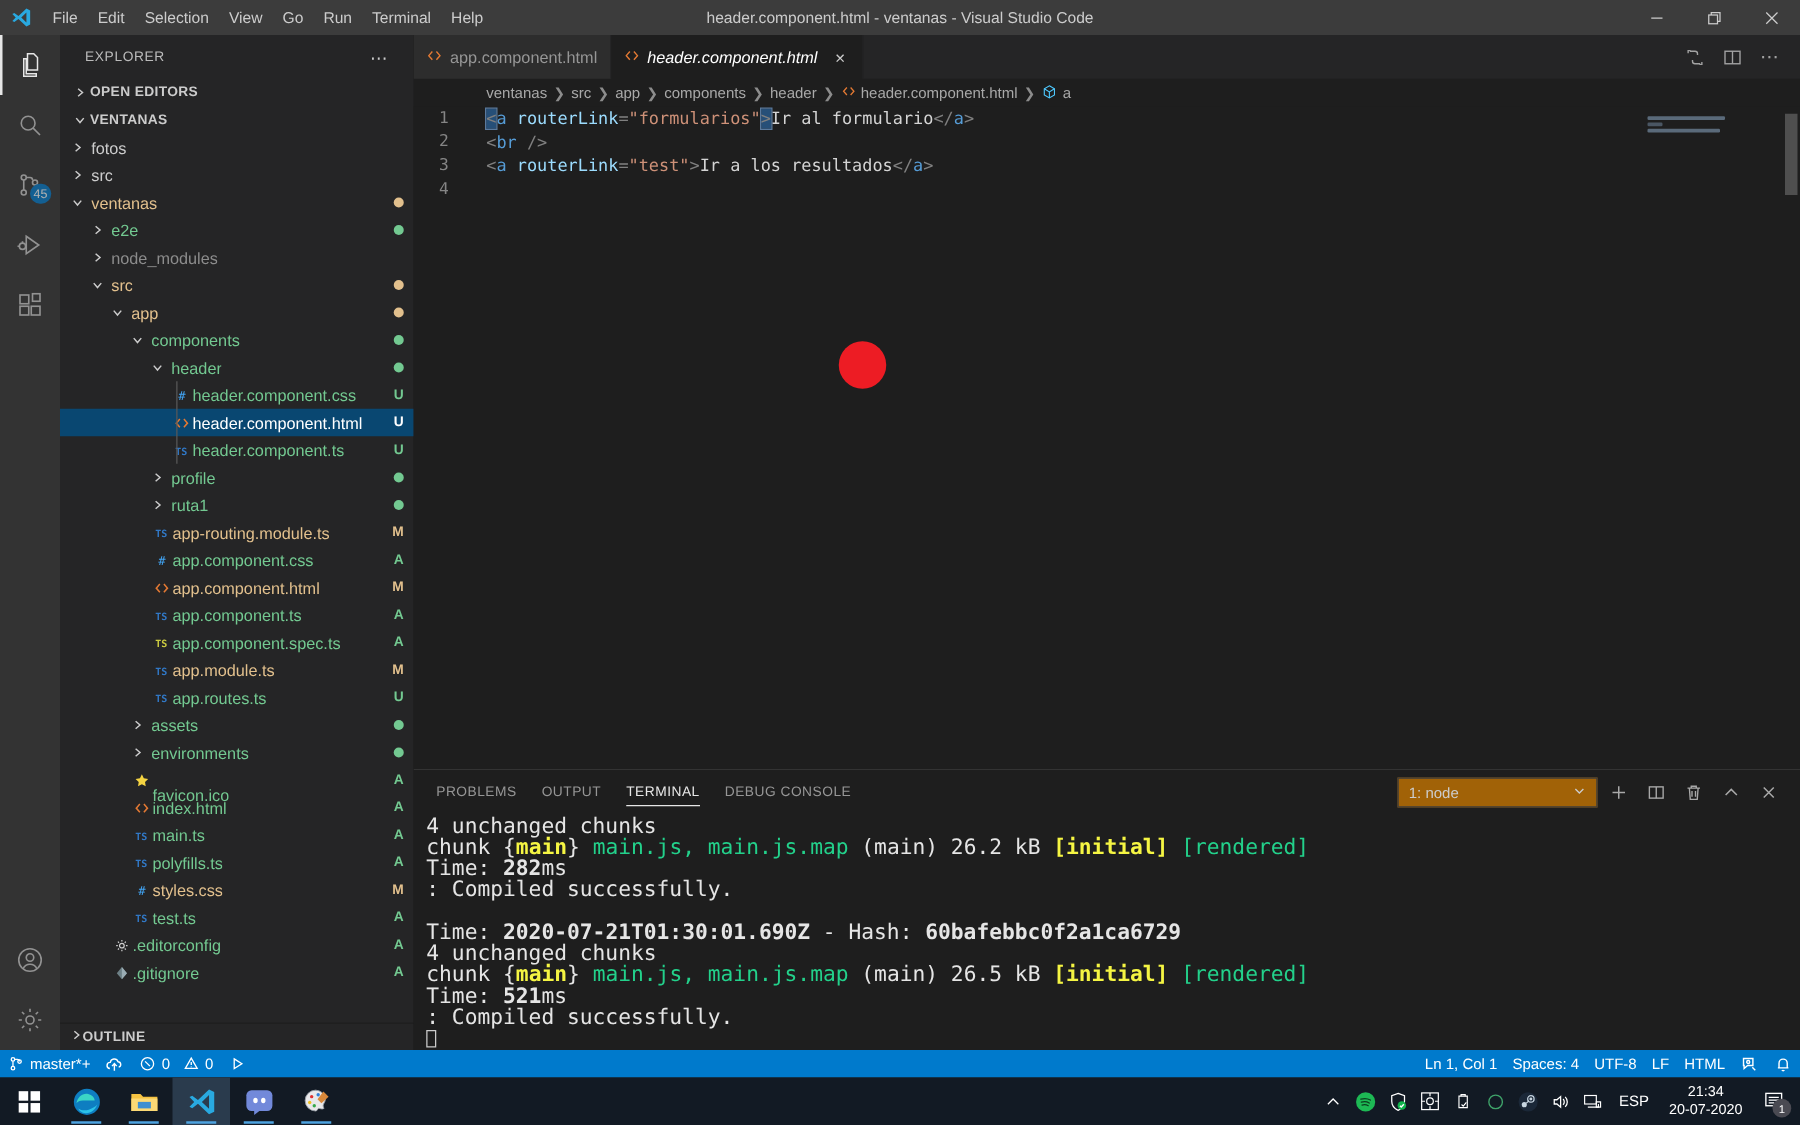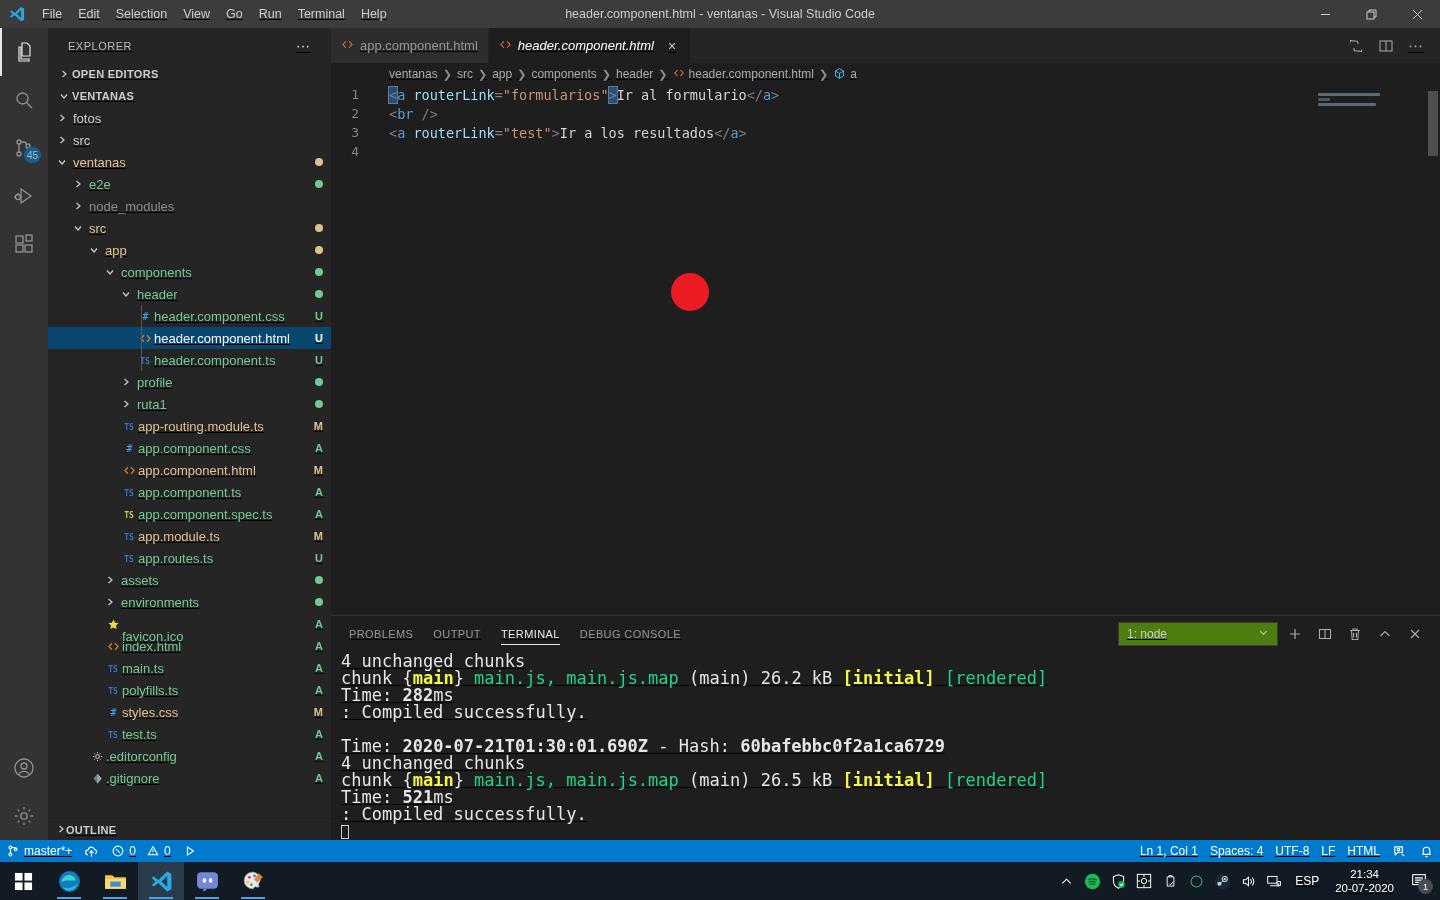--- a/index.html
+++ b/index.html
@@ -3,21 +3,21 @@
 <meta charset="utf-8">
 <style>
   * { margin:0; padding:0; box-sizing:border-box; }
   html, body {
     width:1440px; height:900px;
     background:#1e1e1e;
     font-family:"Liberation Sans", sans-serif;
     overflow:hidden;
     -webkit-font-smoothing:antialiased;
   }
-  .app { position:relative; width:1440px; height:900px; display:flex; flex-direction:column;text-decoration:underline; }
+  .app { position:relative; width:1440px; height:900px; display:flex; flex-direction:column; }
 
   
   .titlebar {
     height:28px; background:#3c3c3c; display:flex; align-items:center;
     flex:0 0 28px; color:#cccccc; font-size:12.5px; position:relative;
   }
   .vscode-logo { width:34px; display:flex; align-items:center; justify-content:center; }
   .menubar { display:flex; align-items:center; height:100%; }
   .menu-item { padding:0 8px; height:100%; display:flex; align-items:center; font-size:12.5px; color:#cccccc; }
   .title-center {
@@ -129,21 +129,21 @@
   .ptab {
     font-size:11px; color:#969696; letter-spacing:.4px; padding:0 10px; height:35px;
     display:flex; align-items:center; position:relative;
   }
   .ptab.active { color:#e7e7e7; }
   .ptab.active::after {
     content:""; position:absolute; left:10px; right:10px; bottom:6px; height:1px; background:#e7e7e7;
   }
   .panel-actions { margin-left:auto; display:flex; align-items:center; gap:4px; padding-right:12px; }
   .term-select {
-    background:#4d7c0f; color:#cccccc; font-size:12px; height:24px; width:160px;
+    background:#a16207; color:#cccccc; font-size:12px; height:24px; width:160px;
     display:flex; align-items:center; padding:0 8px; border:1px solid #3c3c3c;
   }
   .term-select .chev { margin-left:auto; }
   .p-act { width:26px; height:26px; display:flex; align-items:center; justify-content:center; opacity:.8; }
   .terminal {
     flex:1; padding:2px 0 0 10px; font-family:"DejaVu Sans Mono", monospace;
     font-size:17px; color:#cccccc; overflow:hidden; line-height:17px;
   }
   .tline { white-space:pre; height:17px; }
   .t-white { color:#e5e5e5; }

